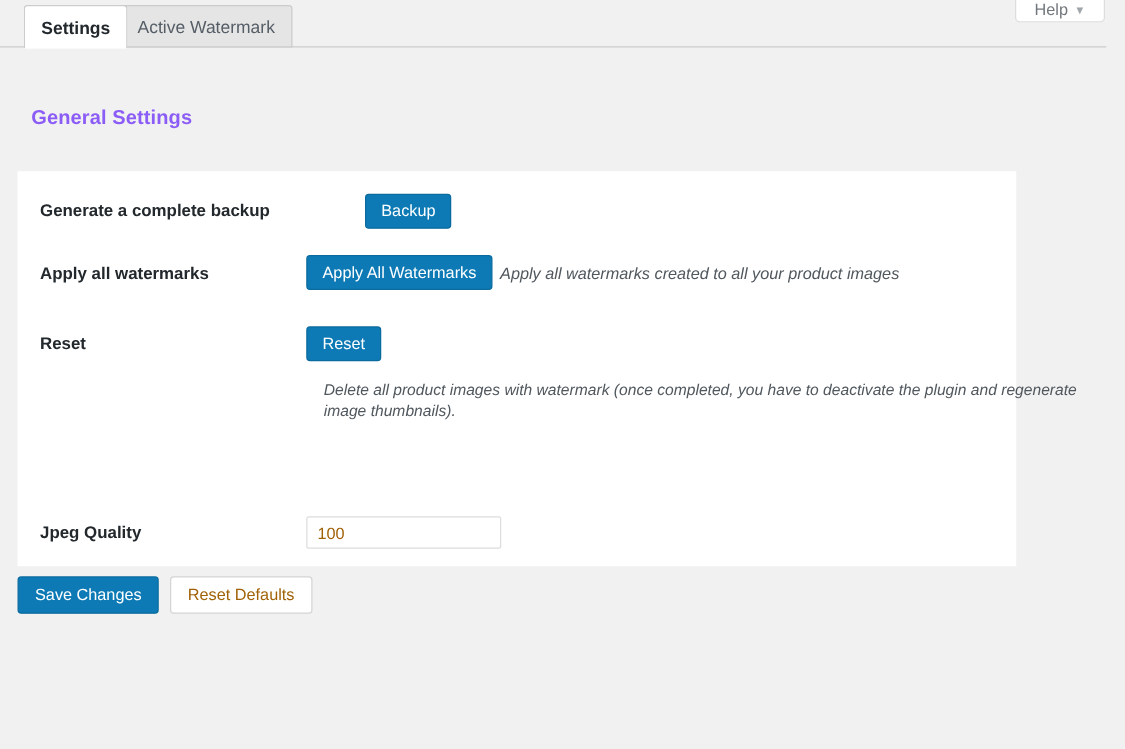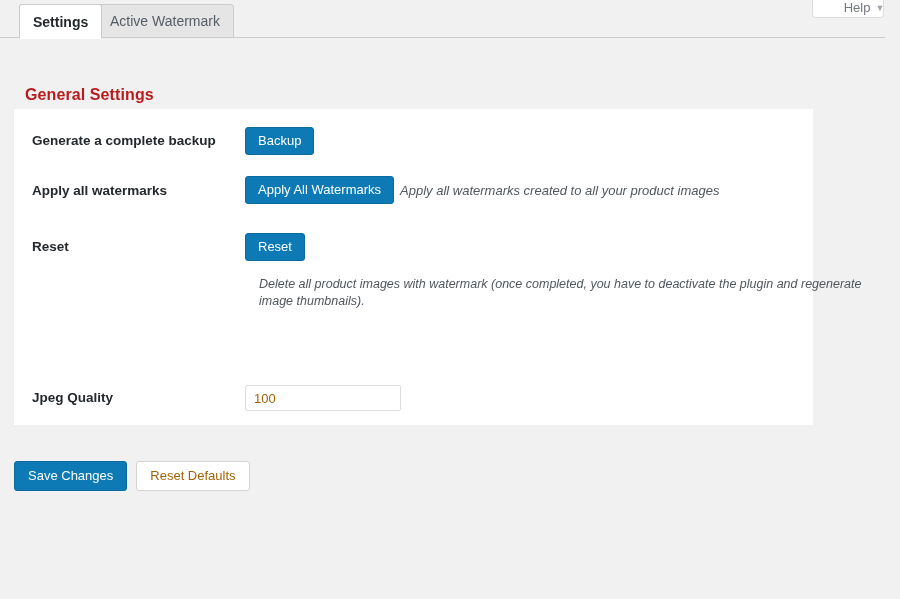--- a/index.html
+++ b/index.html
@@ -30,21 +30,21 @@
     border-top: none;
     border-radius: 0 0 4px 4px;
     display: flex;
     align-items: flex-end;
     justify-content: center;
     padding-bottom: 1px;
     font-size: 13px;
     color: #72777c;
     cursor: pointer;
   }
-  .help-button .help-label { line-height: 16px; padding-left: 32px; }
+  .help-button .help-label { line-height: 16px; }
   .help-caret {
     margin-left: 5px;
     font-size: 9px;
     color: #a0a5aa;
     line-height: 16px;
   }
 
   
   .tab-bar {
     position: absolute;
@@ -88,29 +88,29 @@
     z-index: 2;
   }
 
   
   .page-title {
     position: absolute;
     left: 25px;
     top: 86px;
     font-size: 16px;
     font-weight: bold;
-    color: #b91c1c;
+    color: #8b5cf6;
     letter-spacing: 0.1px;
   }
 
   
   .settings-panel {
     position: absolute;
     left: 14px;
-    top: 109px;
+    top: 137px;
     width: 799px;
     height: 316px;
     background: #ffffff;
     box-sizing: border-box;
   }
 
   
   .field-row {
     position: absolute;
     left: 0;
@@ -127,21 +127,21 @@
   }
   .field-control {
     position: absolute;
     left: 231px;
     display: flex;
     align-items: center;
   }
 
   .row-backup { top: 18px; }
   .row-backup .field-label { top: 6px; }
-  .row-backup .field-control { top: 0; }
+  .row-backup .field-control { top: 0; margin-left: 47px; }
 
   .row-apply { top: 67px; }
   .row-apply .field-label { top: 7px; }
   .row-apply .field-control { top: 0; }
 
   .row-reset { top: 124px; }
   .row-reset .field-label { top: 6px; }
   .row-reset .field-control { top: 0; }
 
   .row-jpeg { top: 276px; }

